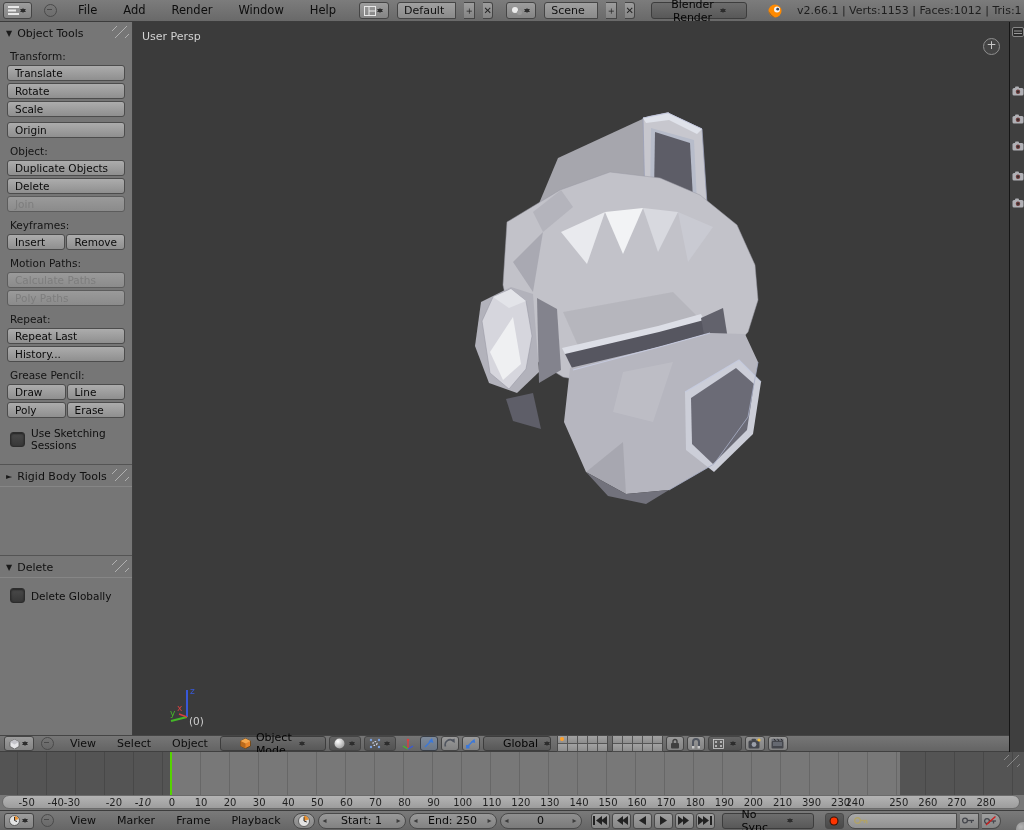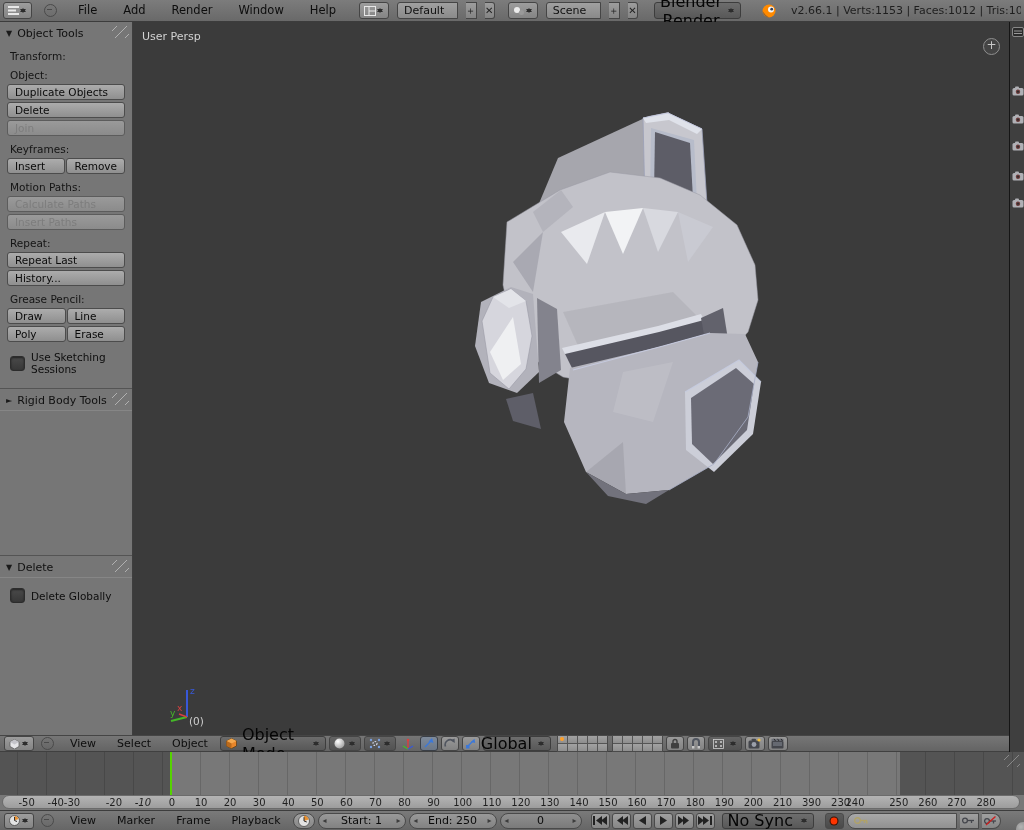--- a/index.html
+++ b/index.html
@@ -14,21 +14,21 @@
   .updn::after{content:"";position:absolute;left:1px;bottom:0;border:3px solid transparent;border-top:4px solid #2d2d2d;}
   .wbtn{display:flex;align-items:center;height:17px;border:1px solid #454545;border-radius:3px;
         background:linear-gradient(#9d9d9d,#848484);box-sizing:border-box;padding:0 4px;font-size:11px;}
   .wbtn.dark{background:linear-gradient(#646464,#525252);}
   .idfield{display:flex;align-items:center;height:17px;border:1px solid #454545;border-radius:3px 0 0 3px;
         background:linear-gradient(#a0a0a0,#8a8a8a);box-sizing:border-box;padding:0 6px;font-size:11px;color:#101010;}
   .sqbtn{width:18px;height:17px;border:1px solid #454545;border-left:none;background:linear-gradient(#9d9d9d,#848484);
         box-sizing:border-box;display:flex;align-items:center;justify-content:center;font-size:10px;color:#222;}
   .sqbtn.last{border-radius:0 3px 3px 0;}
   .enum{display:flex;align-items:center;gap:5px;height:17px;border:1px solid #3d3d3d;border-radius:3px;
-        background:linear-gradient(#6d6d6d,#585858);box-sizing:border-box;padding:0 5px;font-size:16px;color:#050505;justify-content:flex-end;}
+        background:linear-gradient(#6d6d6d,#585858);box-sizing:border-box;padding:0 19px;font-size:11px;color:#050505;}
 
   
   .topbar{left:0;top:0;width:1024px;height:22px;background:linear-gradient(#7c7c7c,#696969);
           border-bottom:1px solid #3c3c3c;display:flex;align-items:center;gap:8px;padding:0 3px;box-sizing:border-box;}
   .pinicon{width:11px;height:11px;border:1px solid #4a4a4a;border-radius:50%;position:relative;margin:0 4px;flex:none;}
   .pinicon::after{content:"";position:absolute;left:2px;top:4px;width:5px;height:1px;background:#4a4a4a;}
   .stats{font-size:11px;color:#1e1e1e;white-space:nowrap;overflow:hidden;}
 
   
   .toolshelf{left:0;top:22px;width:133px;height:713px;background:#767676;border-right:1px solid #3e3e3e;box-sizing:border-box;}
@@ -176,38 +176,44 @@
   </div>
 
   <div class="abs toolshelf">
     <div class="pheader">
       <span class="ptri">▼</span>
       <span>Object Tools</span>
       <span class="grip"></span>
     </div>
 
     <div class="slabel">Transform:</div>
+    <div class="bcol">
+      <div class="tbtn">Translate</div>
+      <div class="tbtn">Rotate</div>
+      <div class="tbtn">Scale</div>
+      <div class="tbtn" style="margin-top:5px">Origin</div>
+    </div>
 
     <div class="slabel">Object:</div>
     <div class="bcol">
       <div class="tbtn">Duplicate Objects</div>
       <div class="tbtn">Delete</div>
       <div class="tbtn disabled">Join</div>
     </div>
 
     <div class="slabel">Keyframes:</div>
     <div class="btnrow">
       <div class="tbtn">Insert</div>
       <div class="tbtn">Remove</div>
     </div>
 
     <div class="slabel">Motion Paths:</div>
     <div class="bcol">
       <div class="tbtn disabled">Calculate Paths</div>
-      <div class="tbtn disabled">Insert Paths</div>
+      <div class="tbtn disabled">Poly Paths</div>
     </div>
 
     <div class="slabel">Repeat:</div>
     <div class="bcol">
       <div class="tbtn">Repeat Last</div>
       <div class="tbtn">History...</div>
     </div>
 
     <div class="slabel">Grease Pencil:</div>
     <div class="btnrow">

